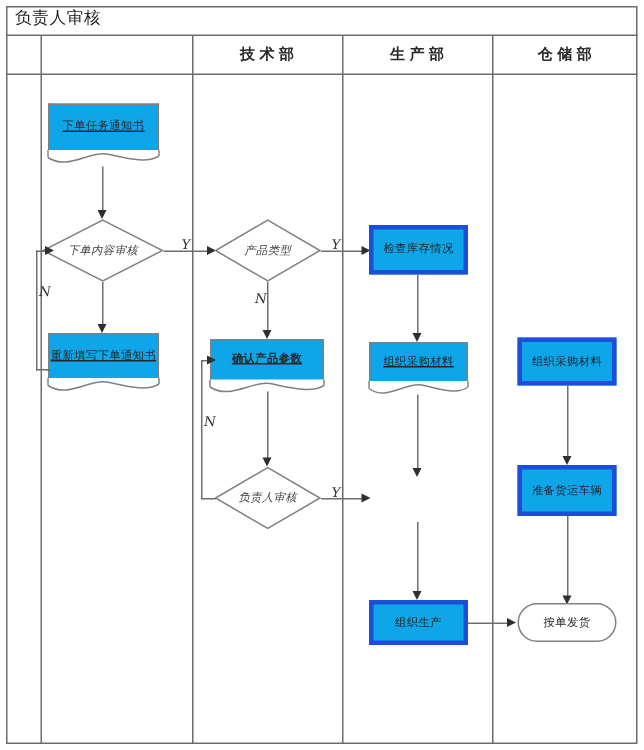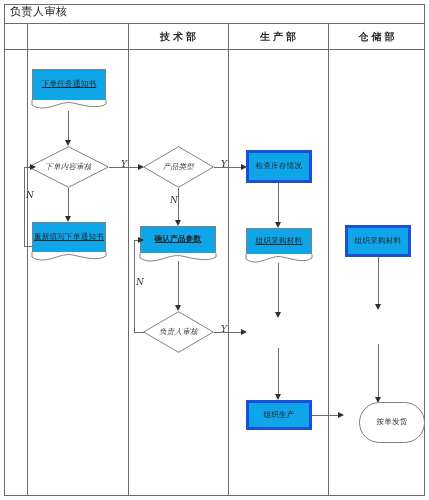--- a/index.html
+++ b/index.html
@@ -307,21 +307,24 @@
   <div class="conn conn-h" style="left:312px; top:415px; width:30px;"></div>
   <div class="arrow arrow-right" style="left:338px; top:411.5px;"></div>
 
   <div class="shape proc" style="left:345px; top:225px; width:66px; height:32px;">
     <span>组织采购材料</span>
   </div>
 
   <div class="conn conn-v" style="left:378px; top:257px; height:48px;"></div>
   <div class="arrow arrow-down" style="left:374.5px; top:304px;"></div>
 
+  <div class="shape proc" style="left:345px; top:310px; width:66px; height:34px;">
+    <span>准备货运车辆</span>
+  </div>
 
   <div class="conn conn-v" style="left:378px; top:344px; height:56px;"></div>
   <div class="arrow arrow-down" style="left:374.5px; top:397px;"></div>
 
-  <div class="shape term" style="left:359px; top:402px; width:66px; height:41px;">
+  <div class="shape term" style="left:345px; top:402px; width:66px; height:26px;">
     <span>按单发货</span>
   </div>
 
 </div>
 
 </body></html>

